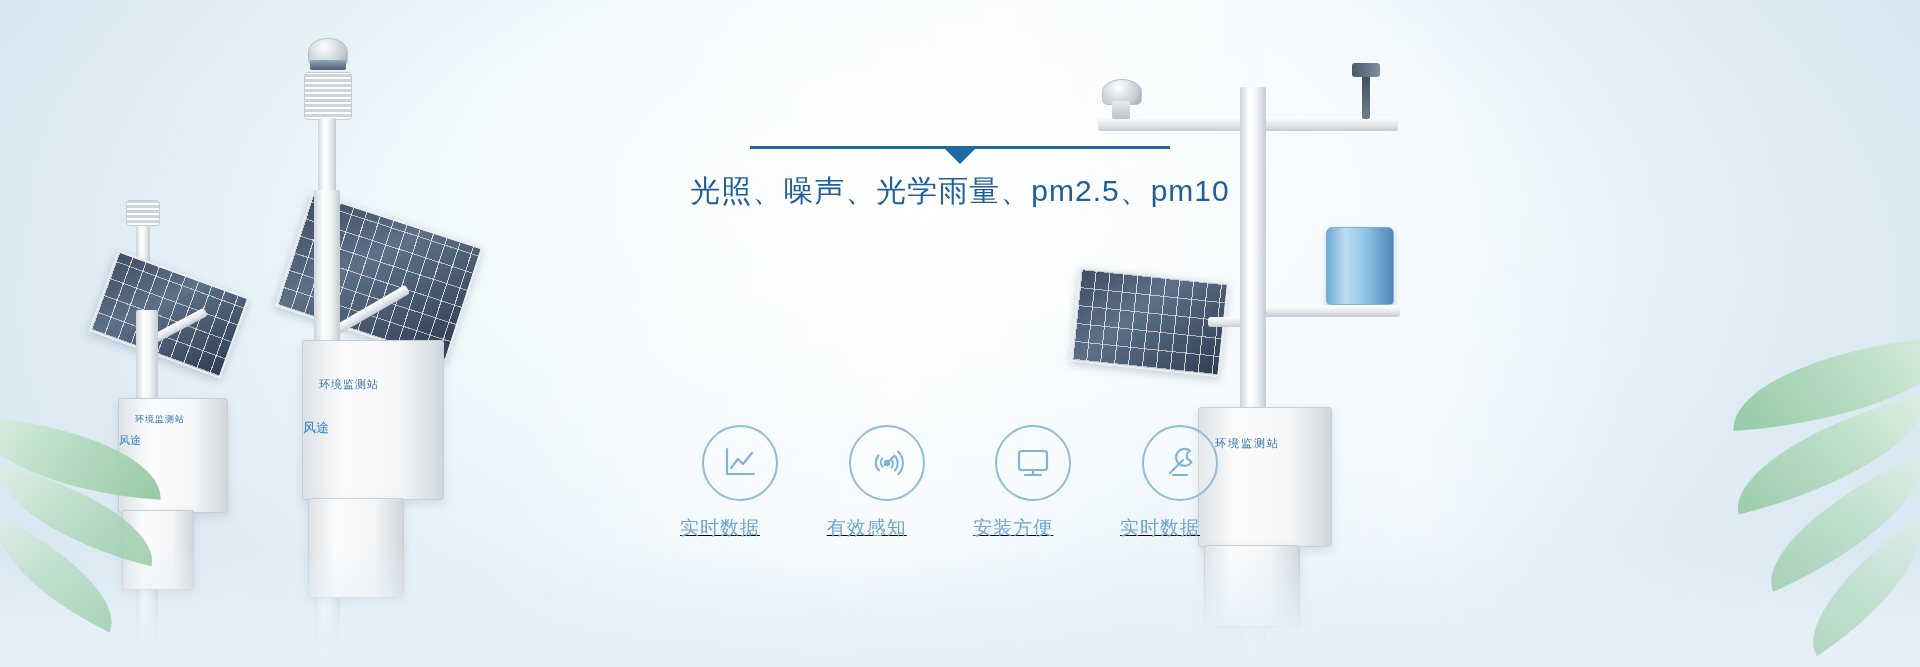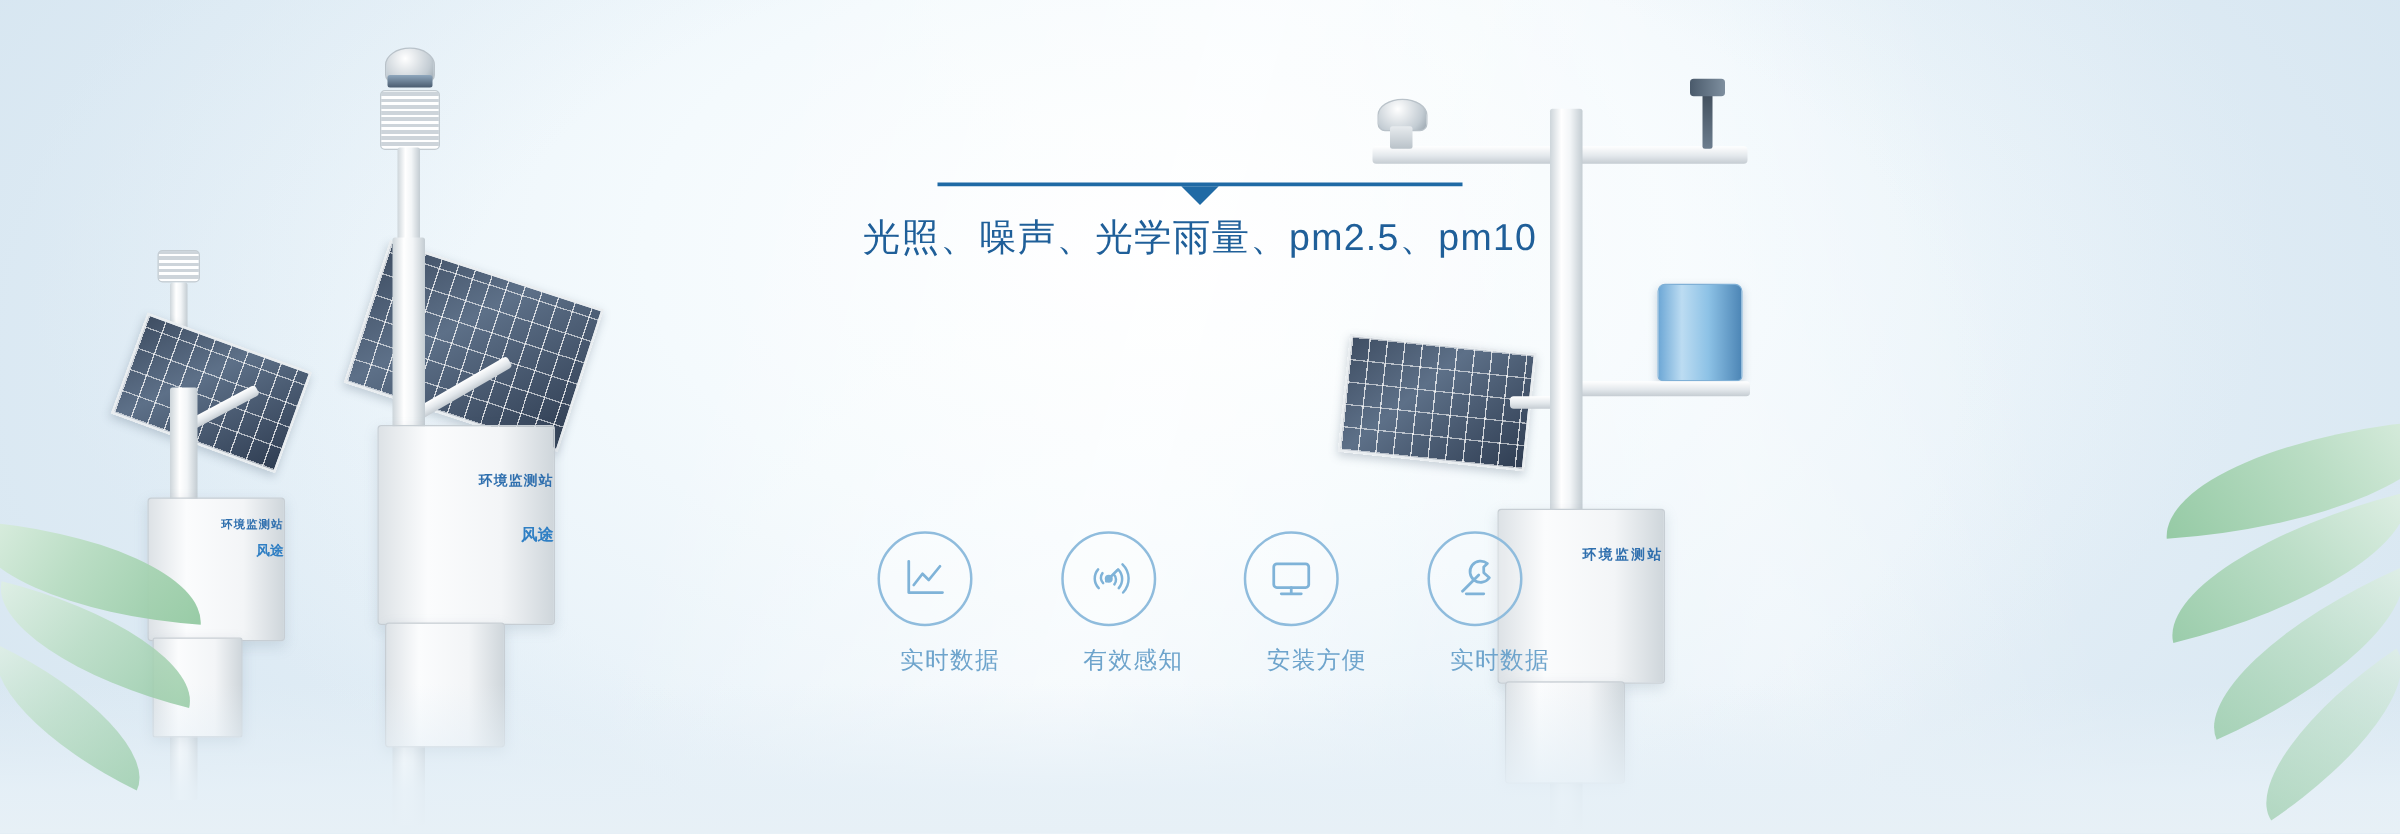--- a/index.html
+++ b/index.html
@@ -86,21 +86,22 @@
     position:absolute;
     left:50%; transform:translateX(-50%);
     top:425px;
     width:560px;
     display:flex;
     justify-content:space-between;
     z-index:40;
   }
   .feature{
     width:120px;
-    text-align:right;
+    text-align:left;
+    text-decoration:underline;
   }
   .feature .circle{
     width:76px;height:76px;
     margin:0 auto;
     border:2px solid #8fbcdd;
     border-radius:50%;
     display:flex;align-items:center;justify-content:center;
     background:rgba(255,255,255,.25);
   }
   .feature .label{
@@ -124,34 +125,33 @@
   .cabinet{
     position:absolute;
     background:linear-gradient(90deg,#dde2e6 0%,#fbfcfd 28%,#f3f5f7 70%,#cfd6db 100%);
     border:1px solid #c7ced4;
     border-radius:3px;
     box-shadow:0 4px 10px rgba(120,140,160,.22);
   }
   .cab-label{
     position:absolute;
     left:16px;right:0;
-    text-align:right;
+    text-align:left;
     color:#2f6fae;
     font-size:9px;
     letter-spacing:1px;
     white-space:nowrap;
-    font-weight:bold;
   }
   .cab-logo{
     position:absolute;
     left:0;right:0;
-    text-align:right;
+    text-align:left;
     color:#2f7fc4;
     font-size:11px;
-    font-weight:bold;
+    font-weight:normal;
     white-space:nowrap;
   }
   .solar{
     position:absolute;
     background:
       repeating-linear-gradient(90deg, rgba(255,255,255,.75) 0 1px, rgba(255,255,255,0) 1px 14px),
       repeating-linear-gradient(0deg, rgba(255,255,255,.6) 0 1px, rgba(255,255,255,0) 1px 18px),
       linear-gradient(135deg,#3f4e63 0%,#5d7088 40%,#2f3d52 100%);
     border:2px solid #e9edf0;
     box-shadow:0 3px 8px rgba(90,110,130,.3);

